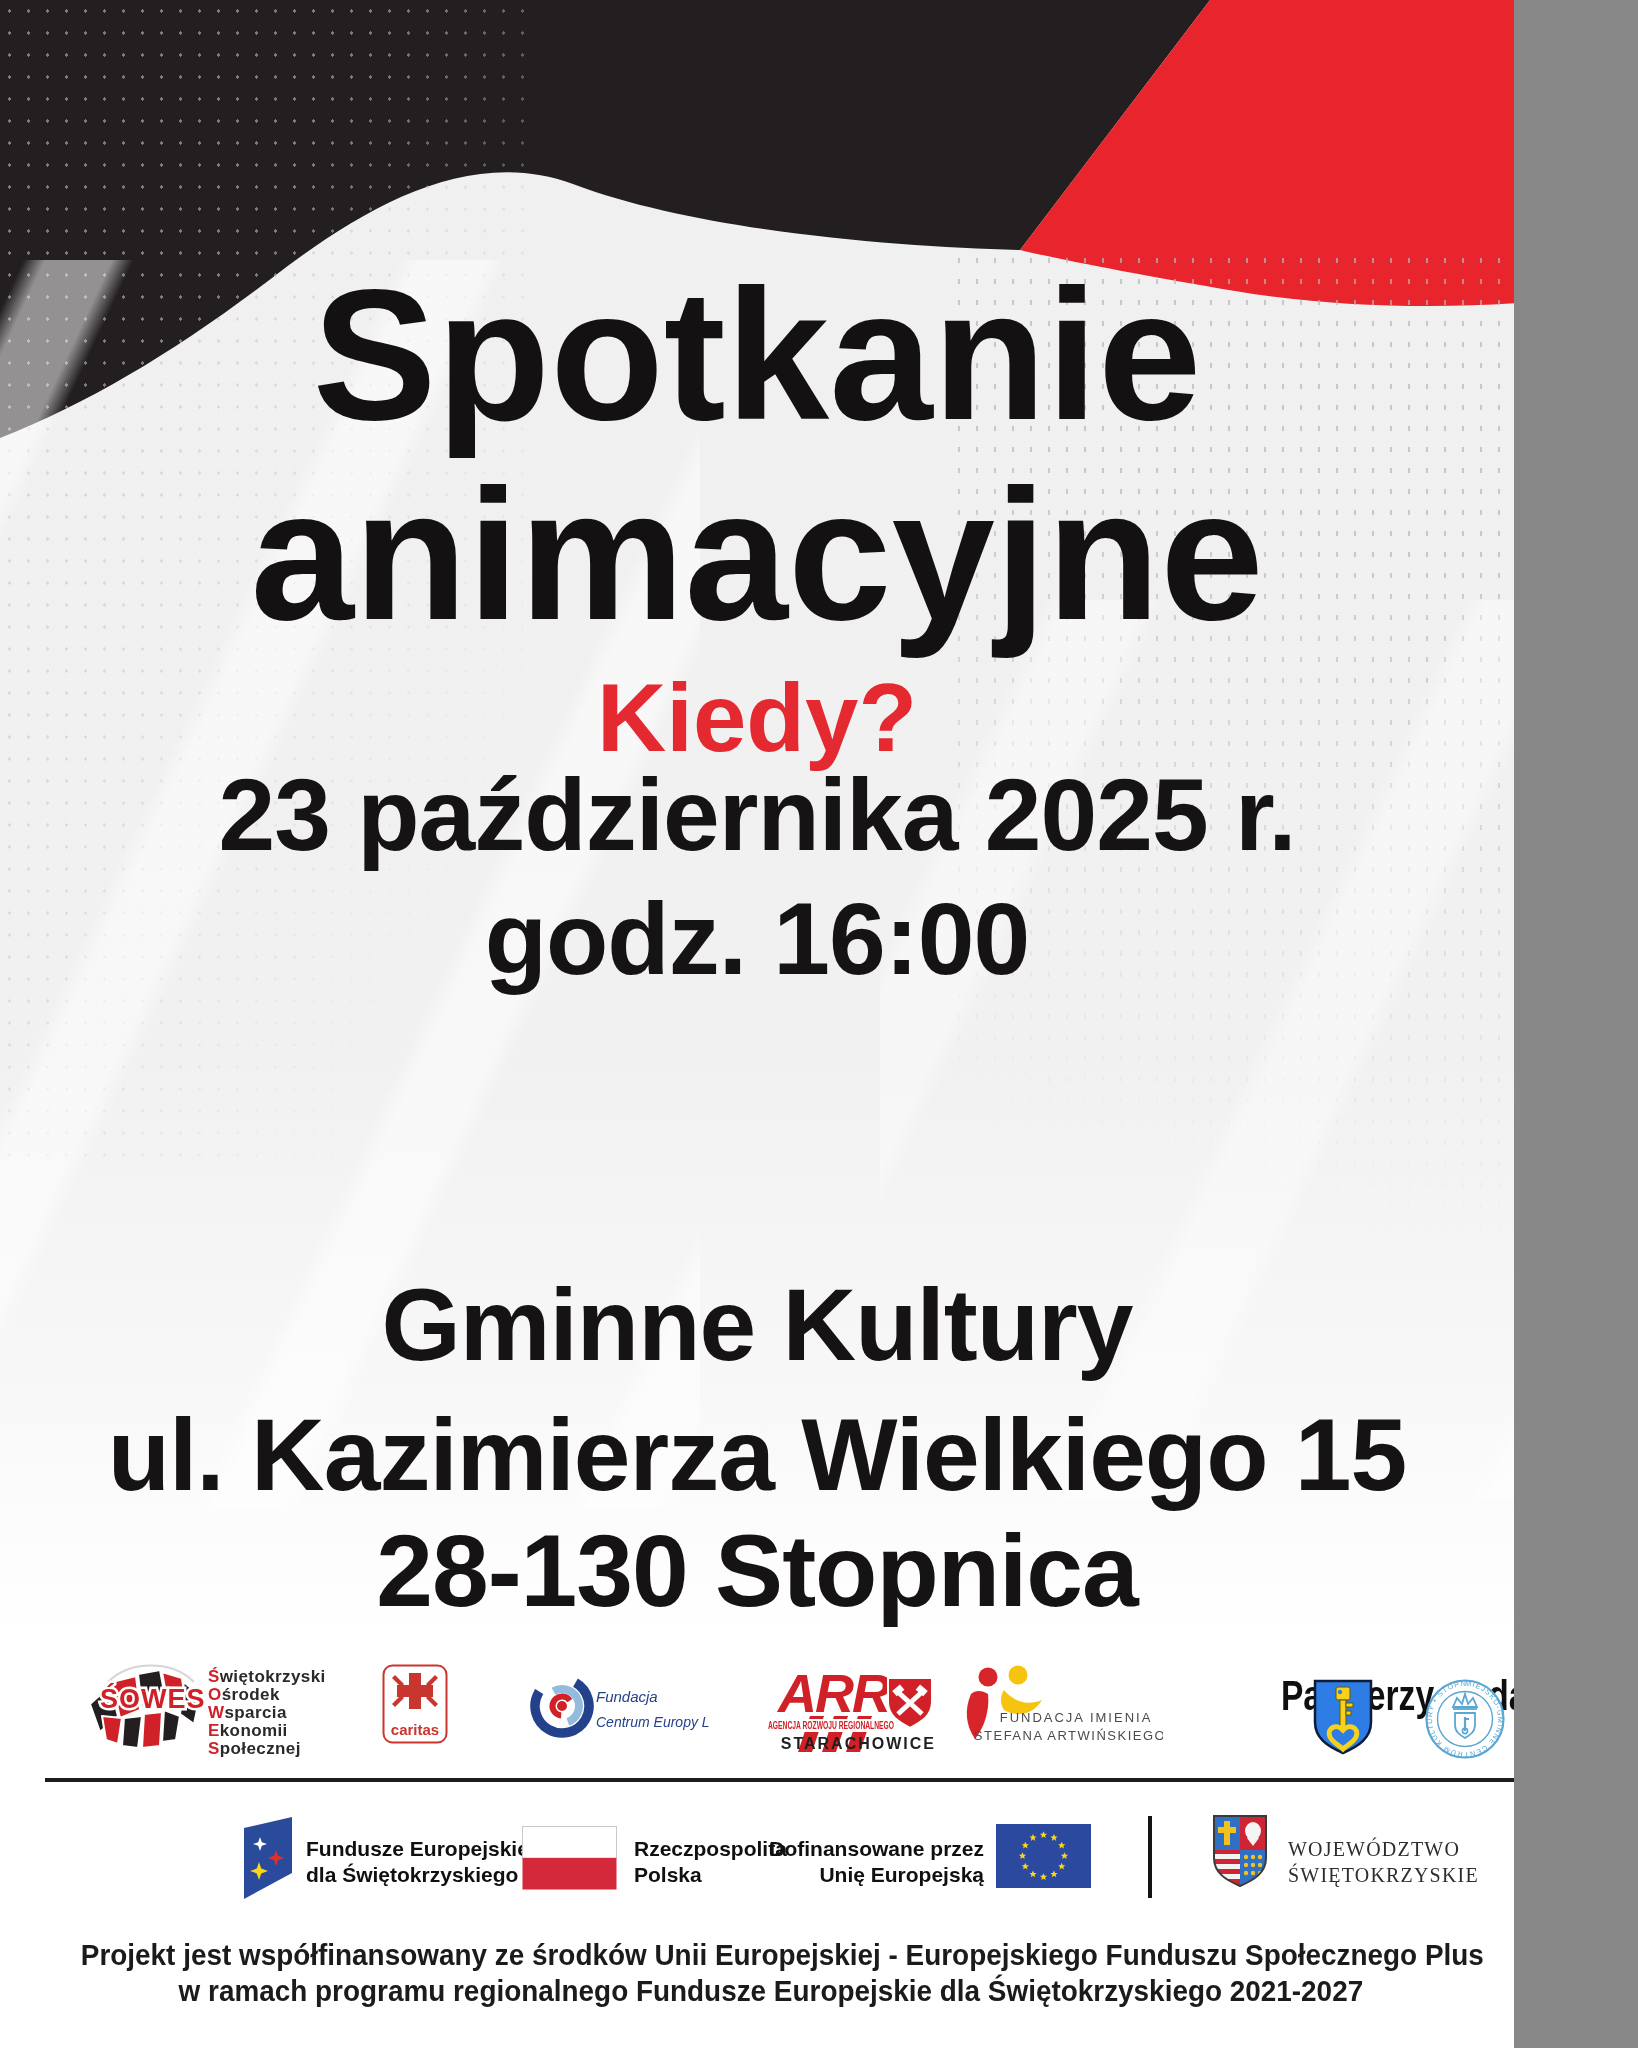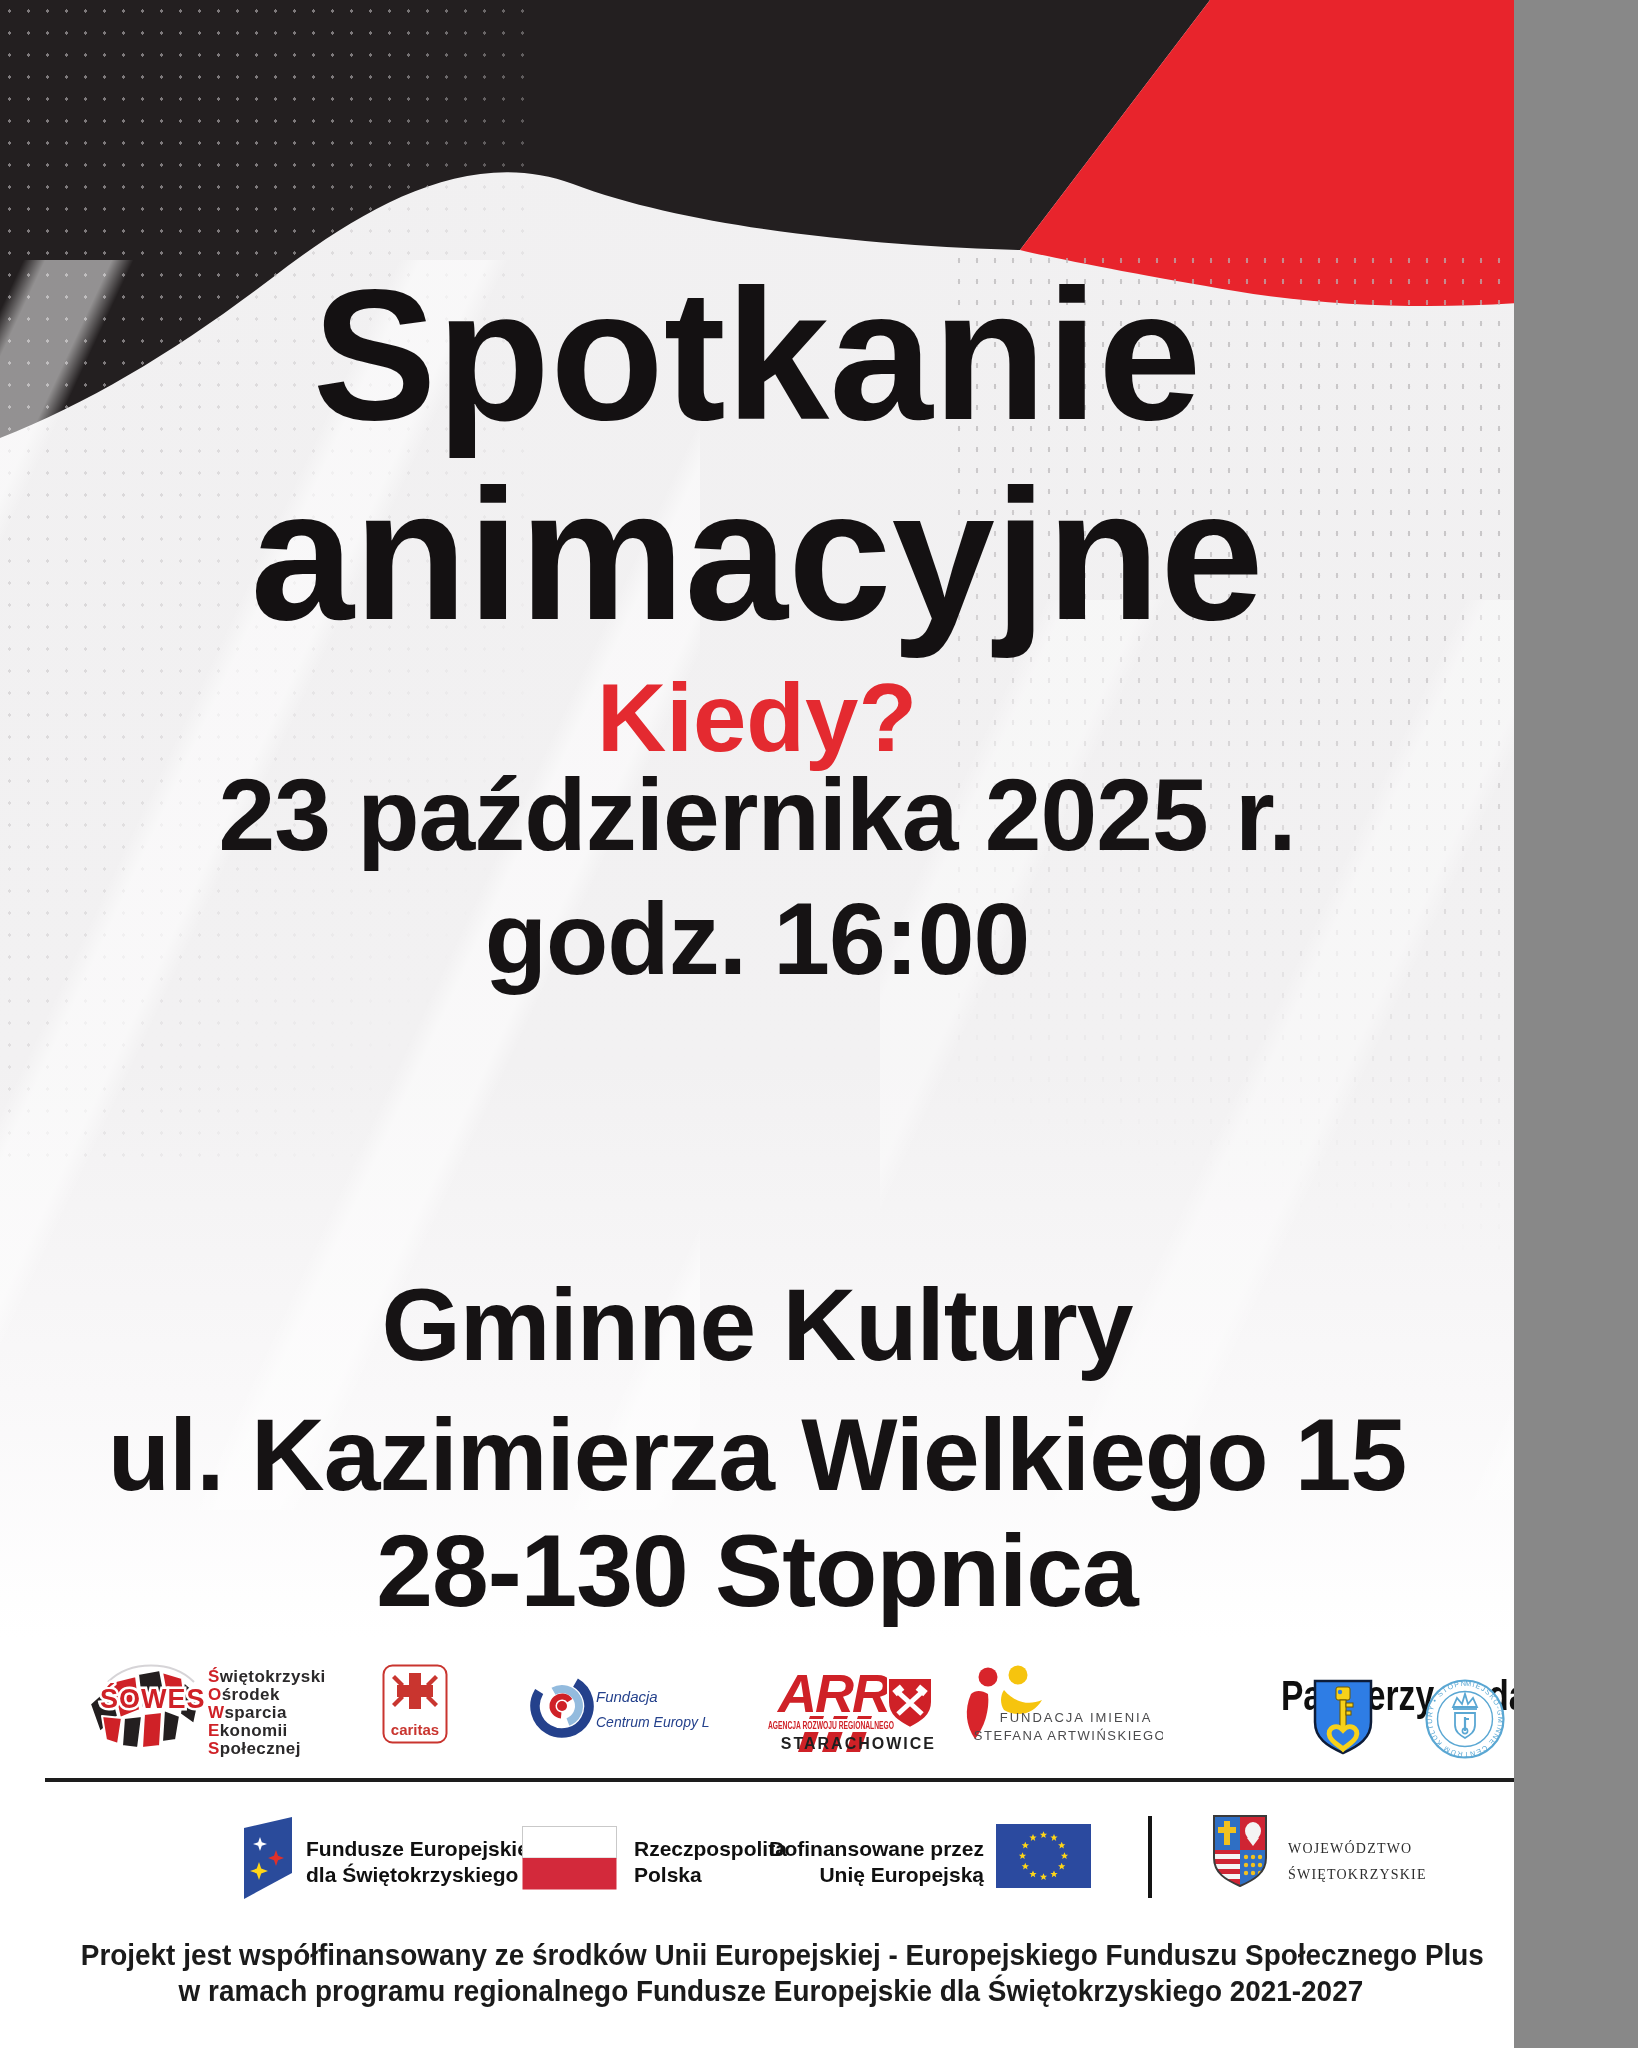--- a/index.html
+++ b/index.html
@@ -41,21 +41,21 @@
     position:absolute;left:1238px;top:1672px;width:310px;text-align:center;
     font-size:42px;font-weight:700;color:#0f0f0f;white-space:nowrap;
   }
   .partners-heading .cond{display:inline-block;transform:scaleX(.8);transform-origin:50% 50%;}
   .logo{position:absolute;}
   .divider{position:absolute;left:45px;top:1778px;width:1528px;height:4px;background:#1d1d1d;}
   .eu-text{position:absolute;font-size:21px;font-weight:700;color:#101010;line-height:26px;white-space:nowrap;}
   .eu-text.right{text-align:right;}
   .voi-text{
     position:absolute;left:1288px;top:1836px;font-family:"Liberation Serif",serif;
-    font-size:14px;color:#2d2d2d;letter-spacing:1.2px;line-height:26px;white-space:nowrap;font-weight:500;
+    font-size:20px;color:#2d2d2d;letter-spacing:1.2px;line-height:26px;white-space:nowrap;font-weight:500;
   }
   .vbar{position:absolute;left:1148px;top:1816px;width:4px;height:82px;background:#141414;}
   .footer-line{position:absolute;left:0;right:0;text-align:center;font-size:30px;font-weight:700;color:#1b1b1b;white-space:nowrap;padding-left:28px;}
   .footer-line .cond{display:inline-block;transform:scaleX(.93);transform-origin:50% 50%;}
   .sowes-line{font-size:17px;font-weight:700;fill:#2b292a;letter-spacing:.4px;}
   .red-fill{fill:#cf2127;}
 </style>
 </head>
 <body>
 

